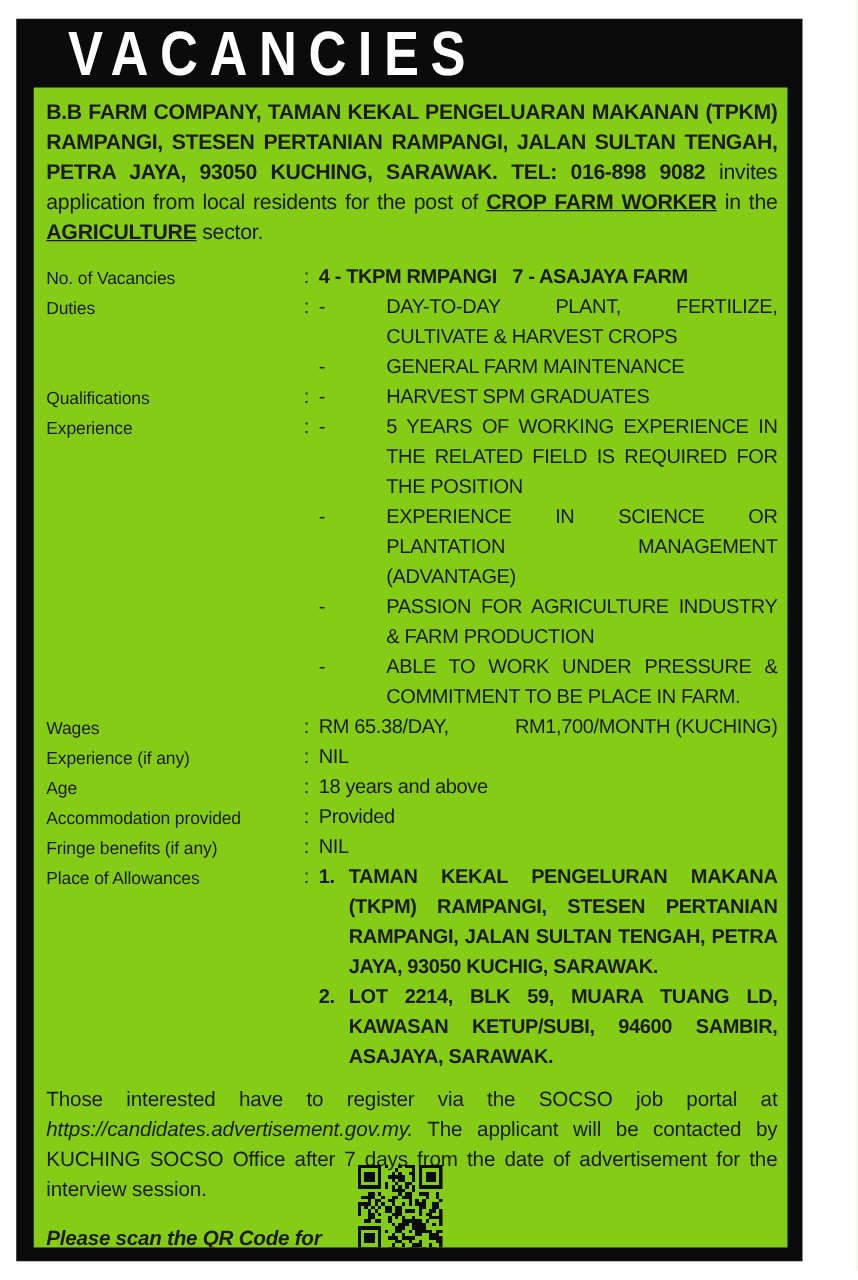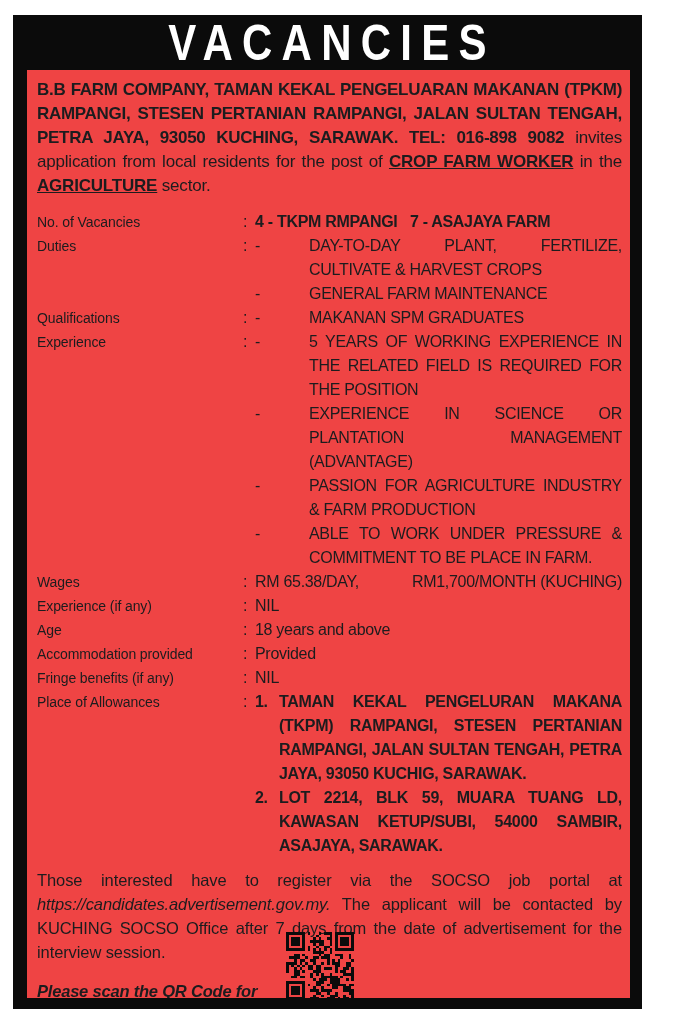--- a/index.html
+++ b/index.html
@@ -1,28 +1,28 @@
 <!DOCTYPE html>
 <html><head>
 <meta charset="utf-8">
 <style>
   html,body { margin:0; padding:0; background:#ffffff; }
   .page {
     position:relative; width:686px; height:1024px; background:#ffffff;
     font-family:"Liberation Sans", sans-serif; color:#1c1c1e; overflow:hidden;
   }
   .frame { position:absolute; left:13px; top:15px; width:629px; height:994px; background:#0b0b0b; }
-  .title-band { height:55px; display:flex; align-items:center; justify-content:center; overflow:hidden; }
+  .title-band { height:55px; display:flex; align-items:center; overflow:hidden; }
   .title {
     color:#ffffff; font-size:50px; font-weight:bold; letter-spacing:11px; line-height:1;
     white-space:nowrap; display:inline-block; transform:scaleX(0.84); transform-origin:center;
     padding-left:11px; 
   }
   .paper {
-    position:absolute; left:14px; top:55px; width:603px; height:928px; background:#ef4444;
+    position:absolute; left:14px; top:55px; width:603px; height:928px; background:#84cc16;
     padding:6px 8px 0 10px; box-sizing:border-box; overflow:hidden;
   }
   .intro { font-size:17px; line-height:24px; text-align:justify; letter-spacing:-0.2px; margin:2px 0 12px 0; }
   .intro .lead { font-weight:bold; letter-spacing:-0.3px; }
   .u-bold { font-weight:bold; text-decoration:underline; }
 
   .details { font-size:16px; line-height:24px; }
   .drow { display:grid; grid-template-columns:206px 12px 1fr; align-items:start; }
   .dlabel { font-size:14px; letter-spacing:-0.1px; }
   .dcolon { text-align:left; }
@@ -79,21 +79,21 @@
                 <span class="btext">GENERAL FARM MAINTENANCE</span>
               </div>
             </div>
           </div>
           <div class="drow">
             <div class="dlabel">Qualifications</div>
             <div class="dcolon">:</div>
             <div class="dvalue">
               <div class="bullet">
                 <span class="dash">-</span>
-                <span class="btext">MAKANAN SPM GRADUATES</span>
+                <span class="btext">HARVEST SPM GRADUATES</span>
               </div>
             </div>
           </div>
           <div class="drow">
             <div class="dlabel">Experience</div>
             <div class="dcolon">:</div>
             <div class="dvalue">
               <div class="bullet">
                 <span class="dash">-</span>
                 <span class="btext">5 YEARS OF WORKING EXPERIENCE IN THE RELATED FIELD IS REQUIRED FOR THE POSITION</span>
@@ -145,21 +145,21 @@
           <div class="drow">
             <div class="dlabel">Place of Allowances</div>
             <div class="dcolon">:</div>
             <div class="dvalue">
               <div class="nitem">
                 <span class="num">1.</span>
                 <span class="ntext">TAMAN KEKAL PENGELURAN MAKANA (TKPM) RAMPANGI, STESEN PERTANIAN RAMPANGI, JALAN SULTAN TENGAH, PETRA JAYA, 93050 KUCHIG, SARAWAK.</span>
               </div>
               <div class="nitem">
                 <span class="num">2.</span>
-                <span class="ntext">LOT 2214, BLK 59, MUARA TUANG LD, KAWASAN KETUP/SUBI, 54000 SAMBIR, ASAJAYA, SARAWAK.</span>
+                <span class="ntext">LOT 2214, BLK 59, MUARA TUANG LD, KAWASAN KETUP/SUBI, 94600 SAMBIR, ASAJAYA, SARAWAK.</span>
               </div>
             </div>
           </div>
         </div>
 
       <p class="footer"><span>Those interested have to register via the SOCSO job portal at</span> <span class="url">https://candidates.advertisement.gov.my.</span> <span>The applicant will be contacted by</span> <span class="office">KUCHING SOCSO Office</span> <span>after 7 days from the date of advertisement for the interview session.</span></p>
 
       <p class="qr-note">Please scan the QR Code for further assistance from PERKESO</p>
 
       <svg class="qr" id="qr-svg" viewBox="0 0 25 25" shape-rendering="crispEdges">

